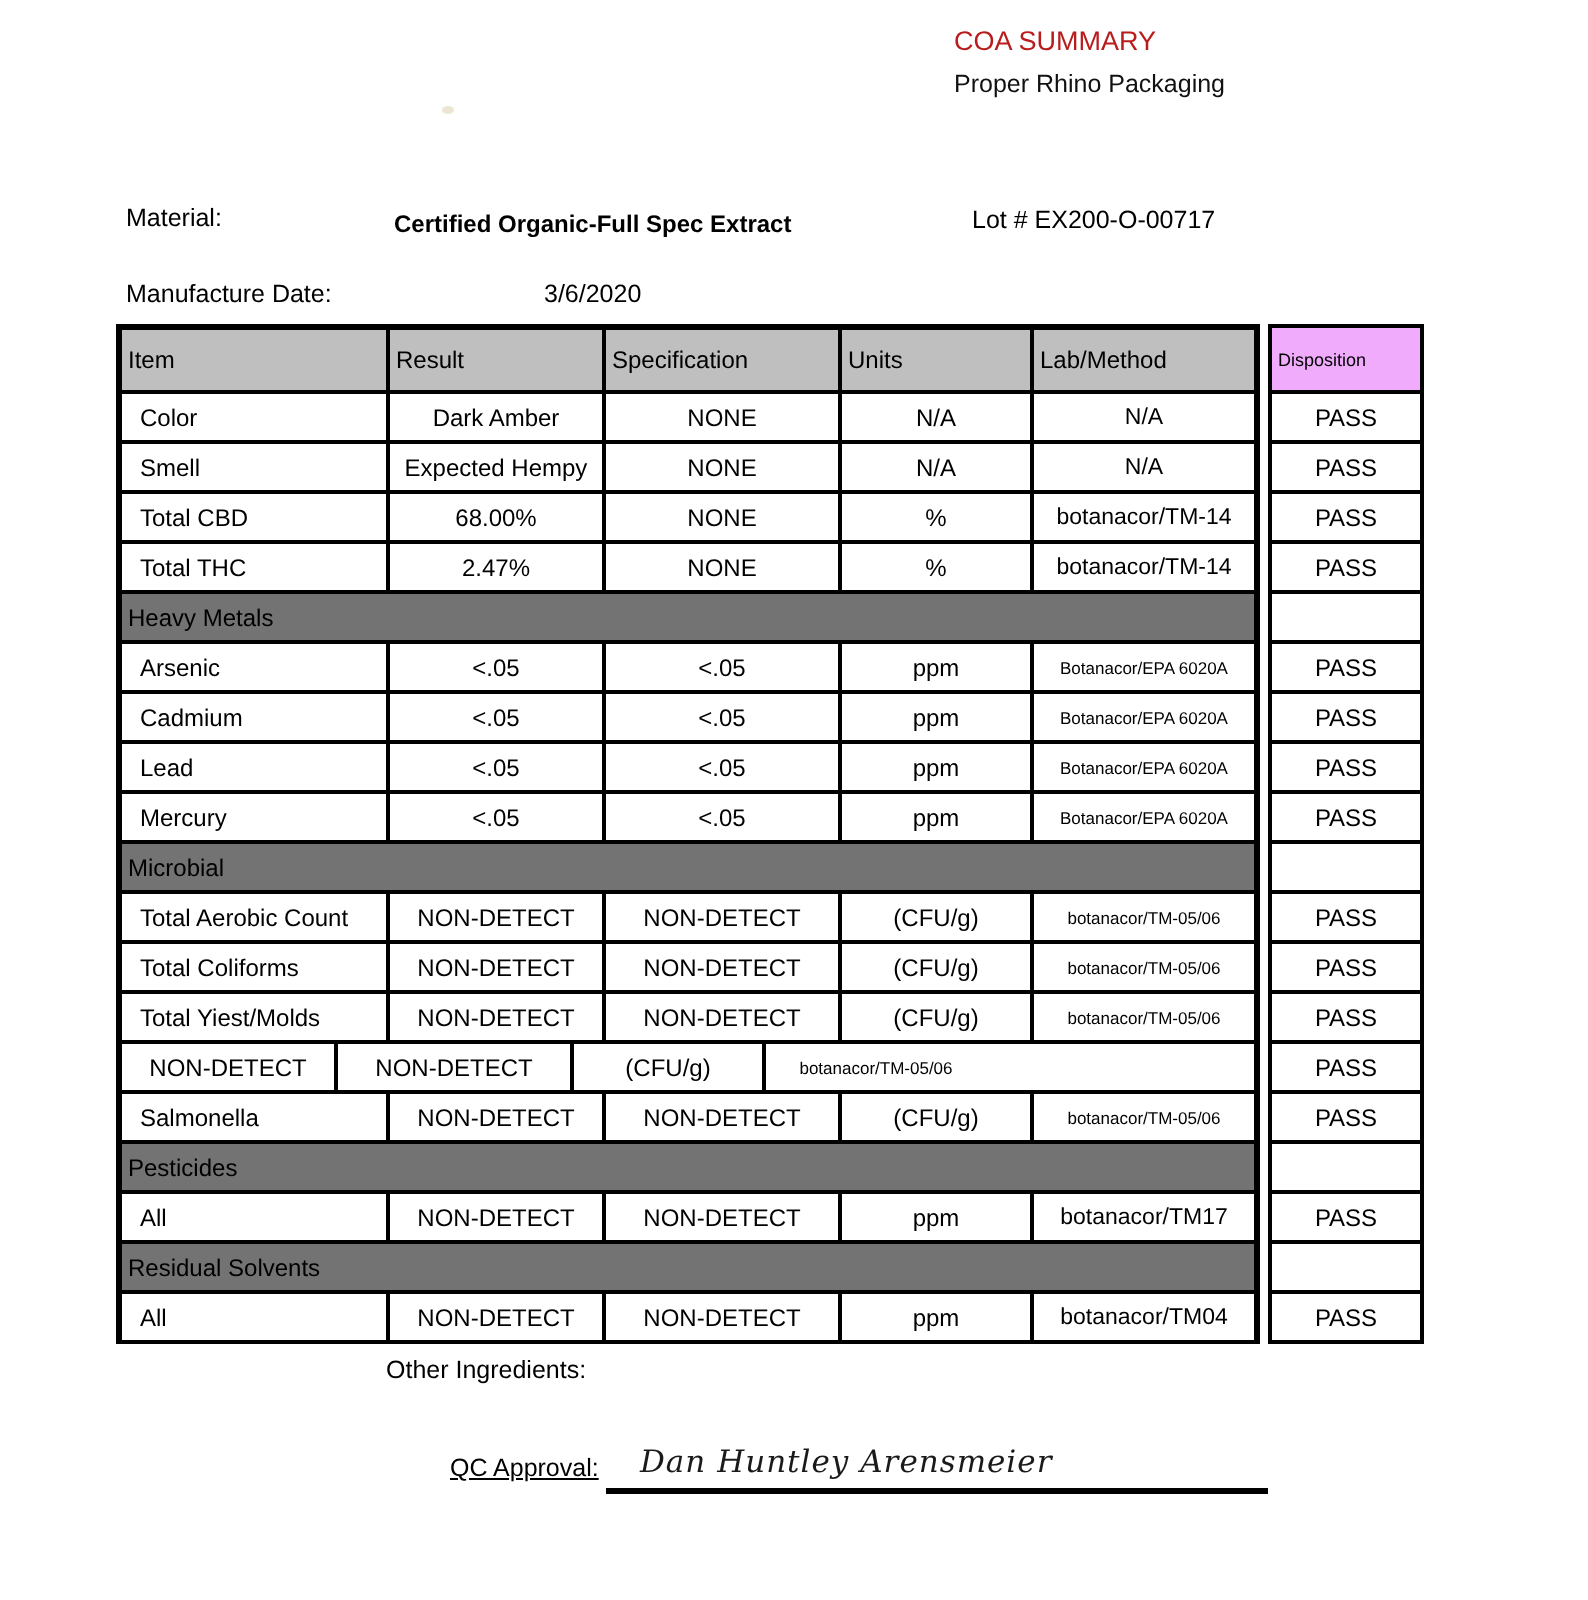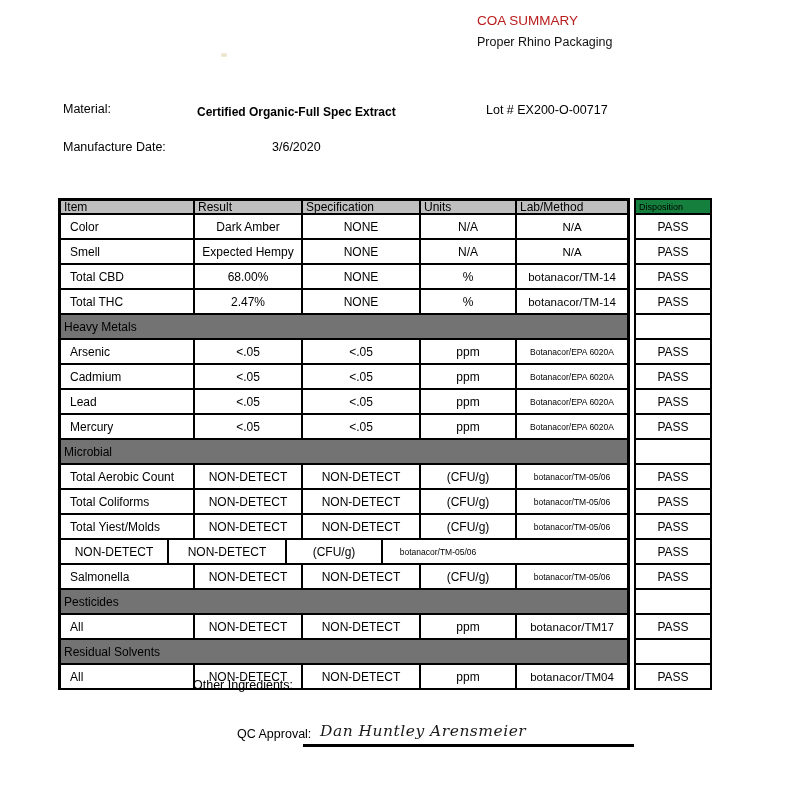--- a/index.html
+++ b/index.html
@@ -23,21 +23,21 @@
   
   .material-label{left:63px;top:102px;font-size:12.5px;}
   .material-value{left:197px;top:105px;font-size:12px;font-weight:bold;}
   .lot-number{left:486px;top:103px;font-size:12.5px;}
   .mfg-label{left:63px;top:140px;font-size:12.5px;}
   .mfg-date{left:272px;top:140px;font-size:12.5px;}
 
   
   .coa-table{left:58px;top:162px;}
   .trow{display:flex;box-sizing:border-box;height:25px;}
-  .trow.hdr{height:17px;margin-top:36px;}
+  .trow.hdr{height:35px;}
   .tmain{
     display:flex;width:572px;box-sizing:border-box;
     border-left:3px solid #000;border-right:3px solid #000;
     border-bottom:2px solid #000;background:#fff;
   }
   .trow.hdr .tmain{border-top:3px solid #000;}
   .tdisp{
     width:78px;margin-left:4px;box-sizing:border-box;
     border-left:2px solid #000;border-right:2px solid #000;
     border-bottom:2px solid #000;background:#fff;
@@ -50,32 +50,32 @@
     display:flex;align-items:center;justify-content:center;
     font-size:12px;overflow:hidden;white-space:nowrap;
   }
   .tc:last-child{border-right:none;}
   .c0{width:134px;justify-content:flex-start;padding-left:9px;}
   .c1{width:108px;}
   .c2{width:118px;}
   .c3{width:96px;}
   .c4{width:110px;}
   .hdrcell{background:#bfbfbf;justify-content:flex-start;padding-left:3px;font-size:12px;}
-  .hdr .tdisp{background:#15803d;justify-content:flex-start;padding-left:3px;font-size:9px;}
+  .hdr .tdisp{background:#f0abfc;justify-content:flex-start;padding-left:3px;font-size:9px;}
   .sectioncell{
     width:566px;background:#737373;
     display:flex;align-items:center;justify-content:flex-start;
     padding-left:3px;box-sizing:border-box;font-size:12px;
   }
   .lab{font-size:11.5px;}
   .lab-xs{font-size:8.5px;}
 
   
   .other-ingredients{left:193px;top:678px;font-size:12.5px;text-align:center;}
-  .qc-label{left:237px;top:727px;font-size:12.5px;}
+  .qc-label{left:225px;top:727px;font-size:12.5px;text-decoration:underline;}
   .signature{
     left:320px;top:722px;
     font-family:"DejaVu Serif",serif;font-style:italic;
     font-size:15.5px;letter-spacing:0.5px;color:#1a1a1a;
   }
   .sig-line{left:303px;top:744px;width:331px;height:2.5px;background:#000;}
 </style>
 </head>
 <body>
 

